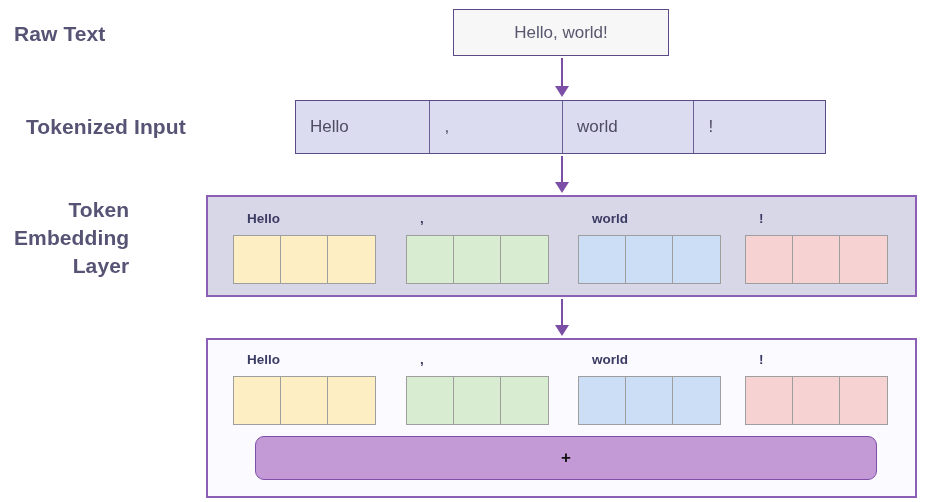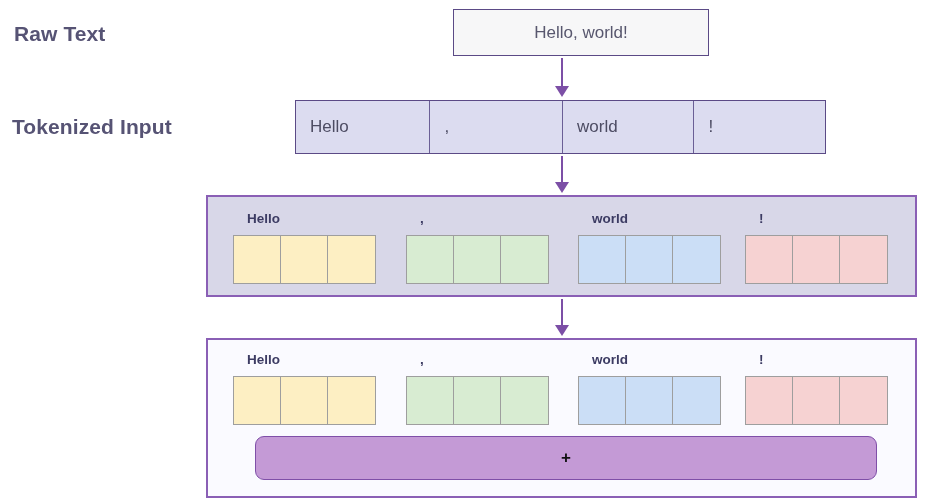--- a/index.html
+++ b/index.html
@@ -26,30 +26,30 @@
     position: absolute;
     font-weight: bold;
     font-size: 21px;
     line-height: 1.33;
     color: #565374;
     letter-spacing: 0.1px;
     white-space: pre-line;
     text-align: right;
   }
   #label-raw-text      { left: 14px; top: 20px; }
-  #label-tokenized     { left: 12px; top: 113px; }
+  #label-tokenized     { left: 26px; top: 113px; }
   #label-token-embed   { left: 14px; top: 196px; }
   #label-input-embed   { left: 14px; top: 377px; }
 
   
   .raw-box {
     position: absolute;
     left: 453px;
     top: 9px;
-    width: 256px;
+    width: 216px;
     height: 47px;
     box-sizing: border-box;
     background: #f7f7f8;
     border: 1.6px solid #5b4a86;
     display: flex;
     align-items: center;
     justify-content: center;
     font-size: 17px;
     color: #58576e;
   }
@@ -193,20 +193,23 @@
 </style>
 </head>
 <body>
 
 <div class="stage">
 
   <div class="row-label" id="label-raw-text">Raw Text</div>
 
   <div class="row-label" id="label-tokenized">Tokenized Input</div>
 
+  <div class="row-label" id="label-token-embed">Token
+Embedding
+Layer</div>
 
 
   <div class="raw-box">
     <span>Hello, world!</span>
   </div>
 
   <div class="arrow" id="arrow-1">
     <div class="shaft"></div>
     <div class="head"></div>
   </div>

